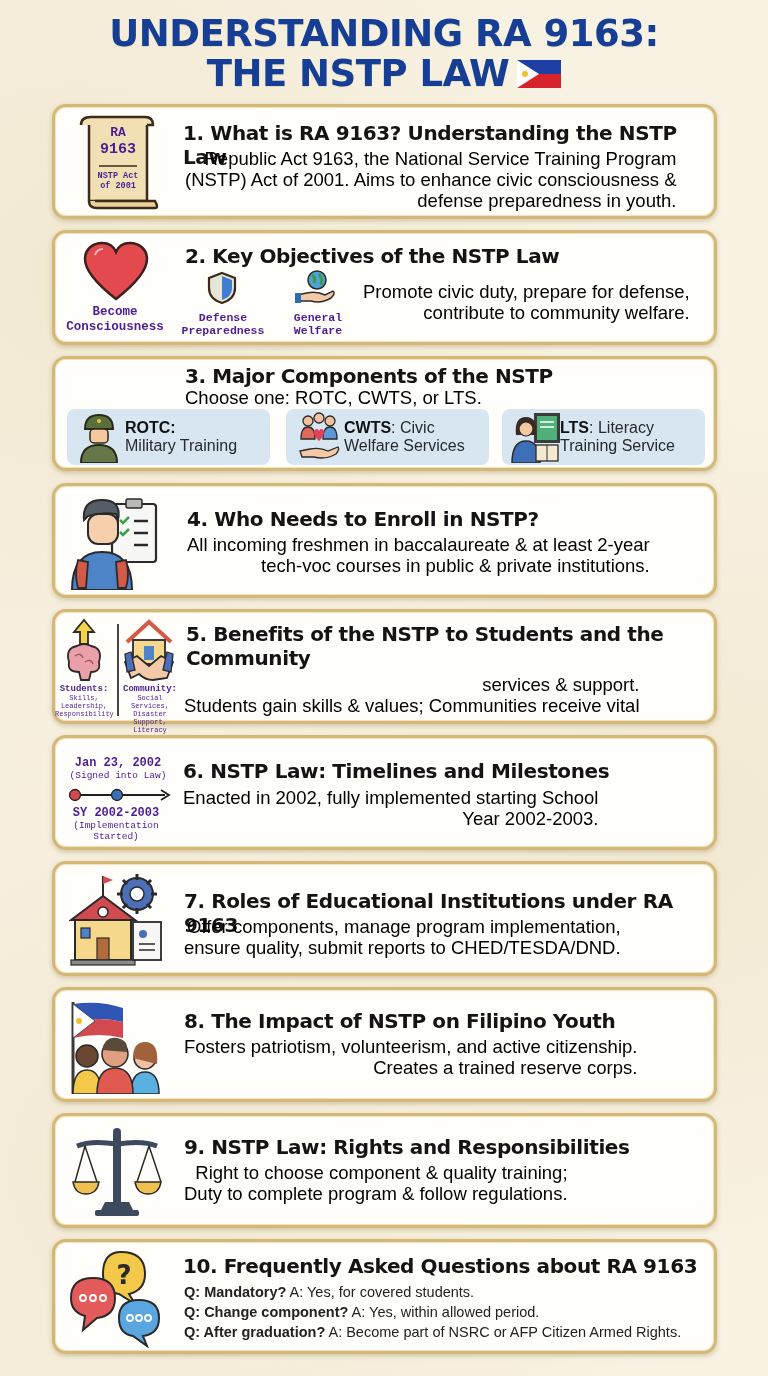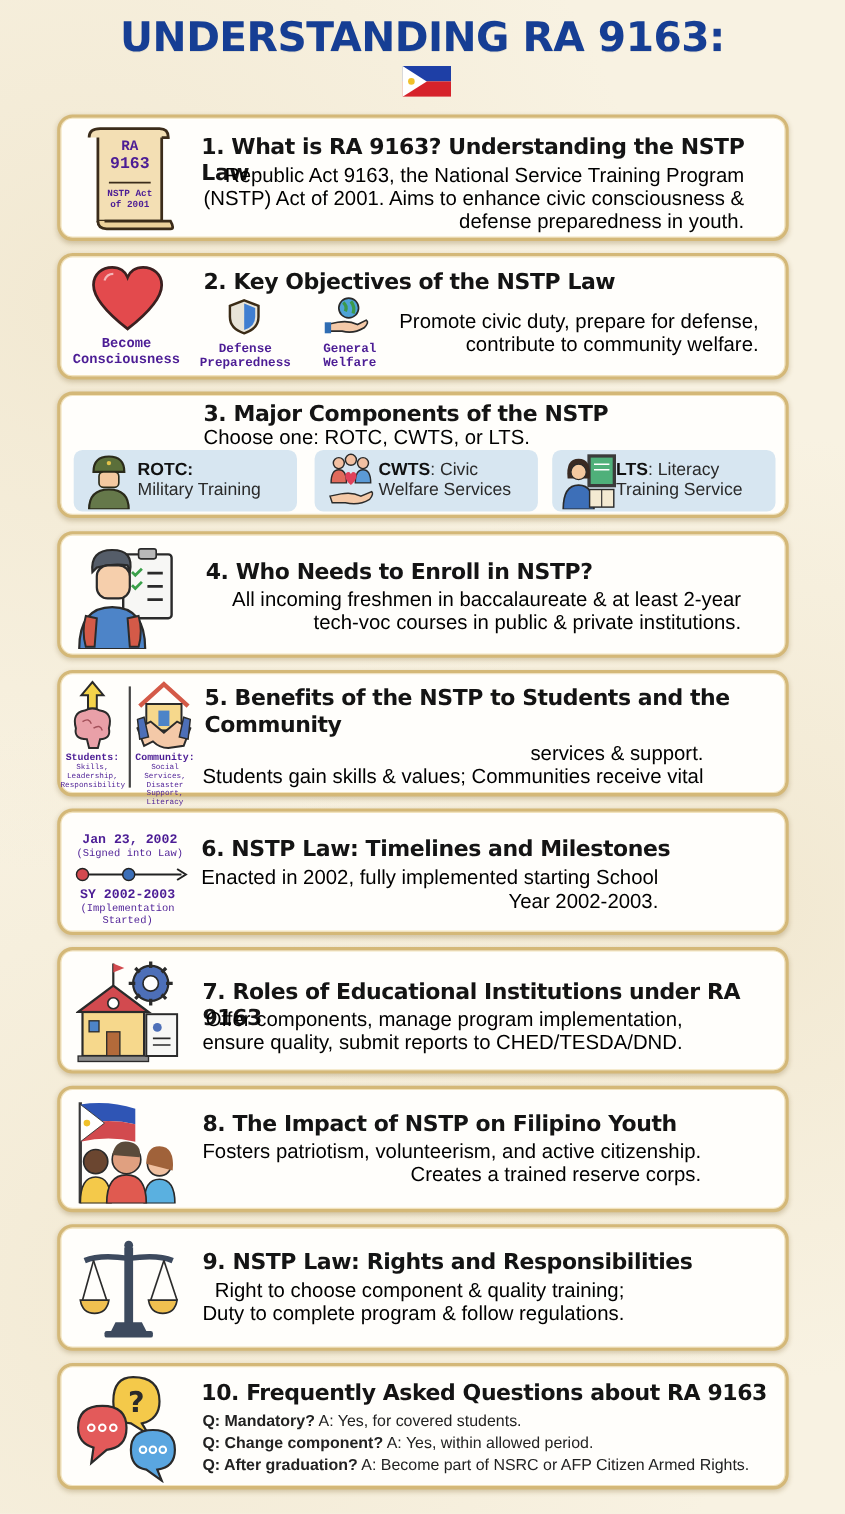--- a/index.html
+++ b/index.html
@@ -72,21 +72,21 @@
   .comp-text b { font-weight: bold; color: #111; }
   .faq-line { font-size: 14.5px; line-height: 20px; color: #222; white-space: nowrap; }
   .faq-line b { font-weight: bold; }
   .tiny { font-size: 7px; line-height: 8px; font-weight: normal; }
 </style>
 </head>
 <body>
 
 <div class="header">
   <div class="title-line">UNDERSTANDING RA 9163:</div>
-  <div class="title-line"><span class="flag"><span class="blue"></span><span class="red"></span><span class="tri"></span><span class="sun"></span></span></div>
+  <div class="title-line"><span>THE NSTP LAW</span><span class="flag"><span class="blue"></span><span class="red"></span><span class="tri"></span><span class="sun"></span></span></div>
 </div>
 
 <div class="card" style="top:104px;height:115px;">
   <div class="card-icon" style="left:20px;top:8px;width:84px;height:95px;">
     <svg width="84" height="95" viewBox="0 0 84 95">
       <rect x="14" y="6" width="58" height="80" fill="#f3dfb4" stroke="#3b2c1a" stroke-width="2.5"></rect>
       <path d="M6 10 Q6 2 16 2 L70 2 Q78 2 78 10 L72 10" fill="#f3dfb4" stroke="#3b2c1a" stroke-width="2.5"></path>
       <path d="M14 86 Q14 93 22 93 L80 93 Q84 93 80 86 L20 86" fill="#ecd19b" stroke="#3b2c1a" stroke-width="2.5"></path>
       <line x1="24" y1="51" x2="62" y2="51" stroke="#3b2c1a" stroke-width="1.5"></line>
     </svg>
@@ -204,21 +204,21 @@
         <line x1="64" y1="27" x2="78" y2="27" stroke="#2a2a2a" stroke-width="2.5"></line>
         <line x1="64" y1="39" x2="78" y2="39" stroke="#2a2a2a" stroke-width="2.5"></line>
         <line x1="64" y1="51" x2="78" y2="51" stroke="#2a2a2a" stroke-width="2.5"></line>
         <path d="M14 26 Q12 6 32 6 Q52 6 48 26 L46 20 Q32 18 18 22 Z" fill="#555d69" stroke="#2a2a2a" stroke-width="2"></path>
         <rect x="18" y="20" width="30" height="30" rx="10" fill="#f6cfac" stroke="#2a2a2a" stroke-width="2"></rect>
         <path d="M2 96 Q2 58 32 58 Q62 58 62 96 Z" fill="#4d84c8" stroke="#2a2a2a" stroke-width="2"></path>
         <path d="M8 66 Q4 80 8 94 L16 94 L18 68 Z M56 66 Q60 80 56 94 L48 94 L46 68 Z" fill="#d45a48" stroke="#2a2a2a" stroke-width="1.8"></path>
       </svg>
   </div>
   <div class="card-title" style="left:132px;top:21px;">4. Who Needs to Enroll in NSTP?</div>
-  <div class="card-body" style="left:132px;top:48px;margin-left:24px;">
+  <div class="card-body" style="left:132px;top:48px;">
     <div>All incoming freshmen in baccalaureate &amp; at least 2-year</div>
     <div>tech-voc courses in public &amp; private institutions.</div>
   </div>
 </div>
 
 <div class="card" style="top:609px;height:115px;">
   <div class="card-icon" style="left:8px;top:6px;">
     <svg width="42" height="64" viewBox="0 0 42 64">
         <path d="M21 2 L31 14 L25 14 L25 26 L17 26 L17 14 L11 14 Z" fill="#f4d34a" stroke="#2a2a2a" stroke-width="1.8"></path>
         <path d="M6 44 Q2 30 14 28 Q21 24 28 28 Q40 30 36 44 Q38 54 28 54 L26 62 L18 62 L16 54 Q4 54 6 44 Z" fill="#e9a0a8" stroke="#2a2a2a" stroke-width="1.8"></path>

